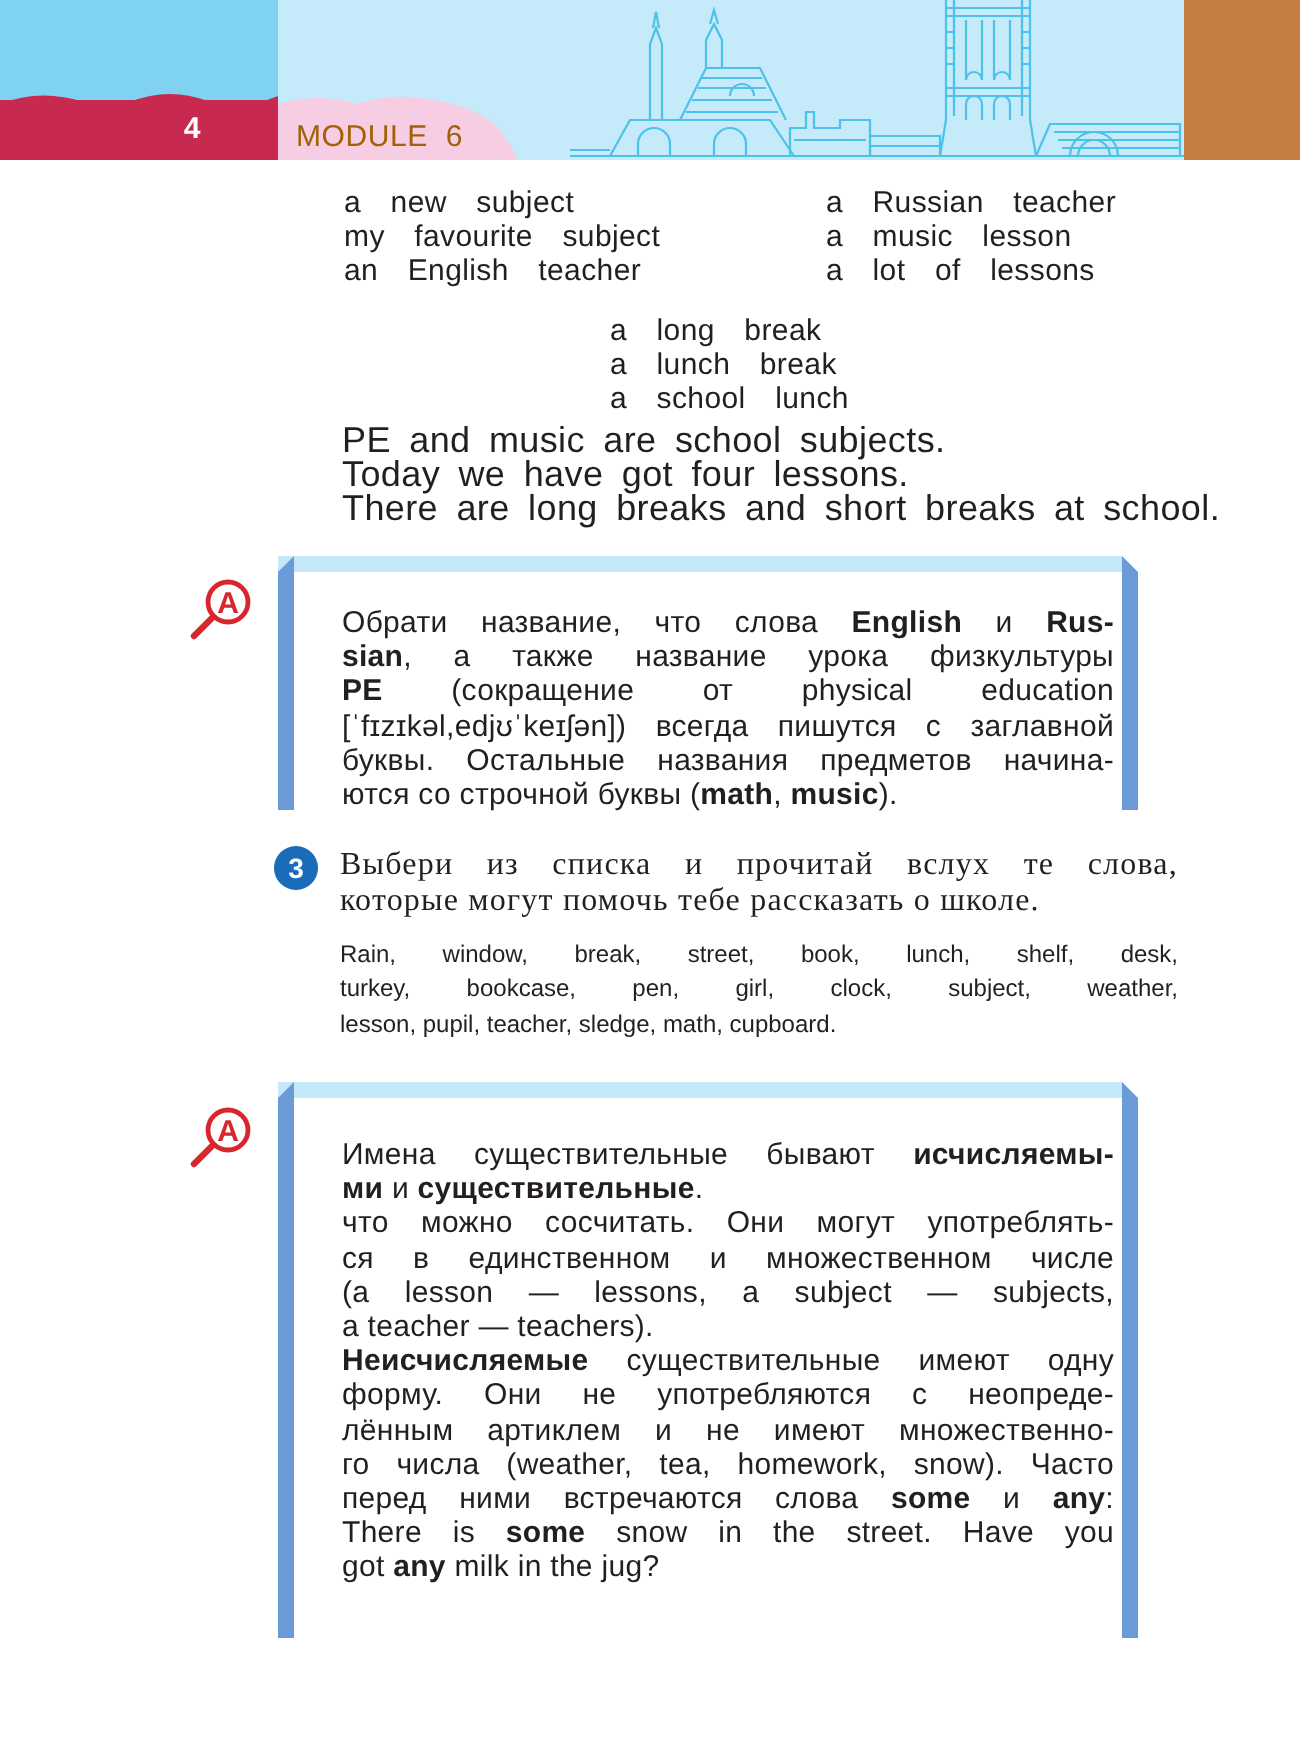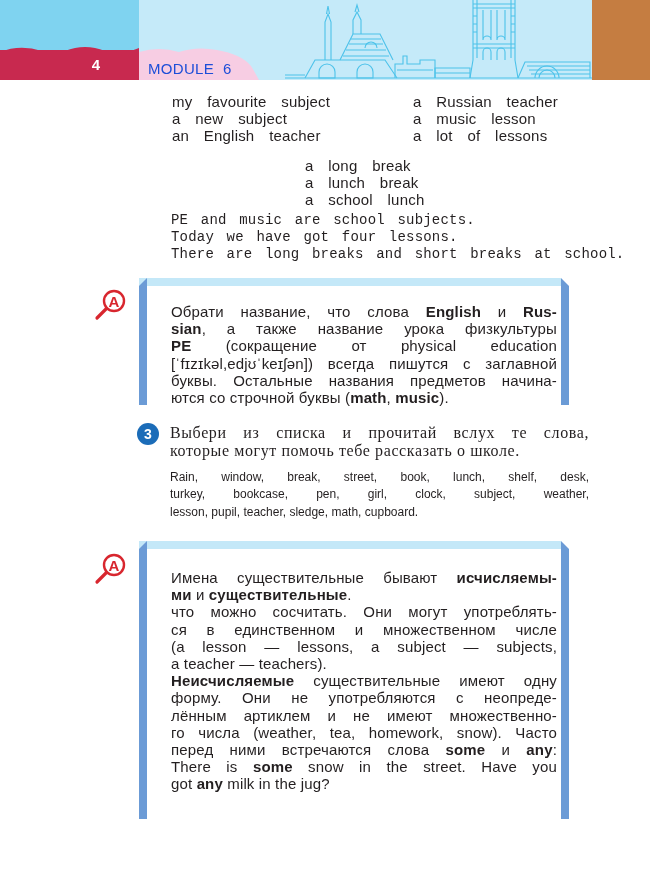--- a/index.html
+++ b/index.html
@@ -6,31 +6,31 @@
   html, body { width: 650px; height: 871px; background: #ffffff; overflow: hidden; }
   body { position: relative; font-family: "Liberation Sans", "DejaVu Sans", sans-serif; color: #231f20; }
 
   
   .header { position: absolute; left: 0; top: 0; width: 650px; height: 80px; background: #c5eaf9; overflow: hidden; }
   .header .left-sky { position: absolute; left: 0; top: 0; width: 139px; height: 80px; background: #7fd3f0; }
   .header .page-tab { position: absolute; left: 0; top: 50px; width: 139px; height: 30px; background: #c8294f; }
   .header .page-tab-wave { position: absolute; left: 0; top: 44px; width: 139px; height: 14px; }
   .header .page-num { position: absolute; left: 86px; top: 56px; width: 20px; text-align: center; color: #ffffff; font-weight: bold; font-size: 15px; }
   .header .module-tab { position: absolute; left: 139px; top: 46px; width: 120px; height: 34px; }
-  .header .module-label { position: absolute; left: 148px; top: 60px; font-size: 15px; color: #1d4ed8; letter-spacing: 0.3px; }
+  .header .module-label { position: absolute; left: 148px; top: 60px; font-size: 15px; color: #a16207; letter-spacing: 0.3px; }
   .header .city { position: absolute; left: 285px; top: 0; width: 310px; height: 80px; }
   .header .orange { position: absolute; left: 592px; top: 0; width: 58px; height: 80px; background: #c57d41; }
 
   
   .phrase-col { position: absolute; font-size: 15px; line-height: 17.2px; word-spacing: 3px; letter-spacing: 0.2px; }
   .phrase-col div { white-space: nowrap; }
   .col-left { left: 172px; top: 93px; }
   .col-right { left: 413px; top: 93px; }
   .col-center { left: 305px; top: 157px; }
-  .sentences { position: absolute; left: 171px; top: 212px; font-size: 14px; line-height: 17.2px; word-spacing: 4px; letter-spacing: 0.2px; font-family: Liberation Mono, monospace; }
+  .sentences { position: absolute; left: 171px; top: 212px; font-size: 18px; line-height: 17.2px; word-spacing: 4px; letter-spacing: 0.2px; }
   .sentences div { white-space: nowrap; }
 
   
   .rule-box { position: absolute; left: 139px; width: 430px; }
   .rule-box .top-bar { position: absolute; left: 0; top: 0; width: 100%; height: 8px; background: #c4e8f8; }
   .rule-box .left-bar { position: absolute; left: 0; top: 0; width: 8px; height: 100%; background: #6b9bd6; }
   .rule-box .right-bar { position: absolute; right: 0; top: 0; width: 8px; height: 100%; background: #6b9bd6; }
   .rule-box .left-bar::before { content: ""; position: absolute; left: 0; top: 0; border-top: 8px solid #c4e8f8; border-right: 8px solid transparent; }
   .rule-box .right-bar::before { content: ""; position: absolute; right: 0; top: 0; border-top: 8px solid #ffffff; border-left: 8px solid transparent; width: 0; }
   .rule-box .box-text { position: absolute; left: 32px; width: 386px; font-size: 15px; line-height: 17.2px; text-align: justify; letter-spacing: 0.15px; }
@@ -102,22 +102,22 @@
       <path d="M250,78 A12,12 0 0 1 274,78"></path>
       <path d="M254,78 A8,8 0 0 1 270,78"></path>
 
       <path d="M0,78 L310,78 M0,75 L20,75"></path>
     </g>
   </svg>
   <div class="orange"></div>
 </div>
 
 <div class="phrase-col col-left">
+  <div style="white-space:pre;">a  new  subject</div>
   <div style="white-space:pre;">my  favourite  subject</div>
-  <div style="white-space:pre;">a  new  subject</div>
   <div style="white-space:pre;">an  English  teacher</div>
 </div>
 <div class="phrase-col col-right">
   <div style="white-space:pre;">a  Russian  teacher</div>
   <div style="white-space:pre;">a  music  lesson</div>
   <div style="white-space:pre;">a  lot  of  lessons</div>
 </div>
 <div class="phrase-col col-center">
   <div style="white-space:pre;">a  long  break</div>
   <div style="white-space:pre;">a  lunch  break</div>

